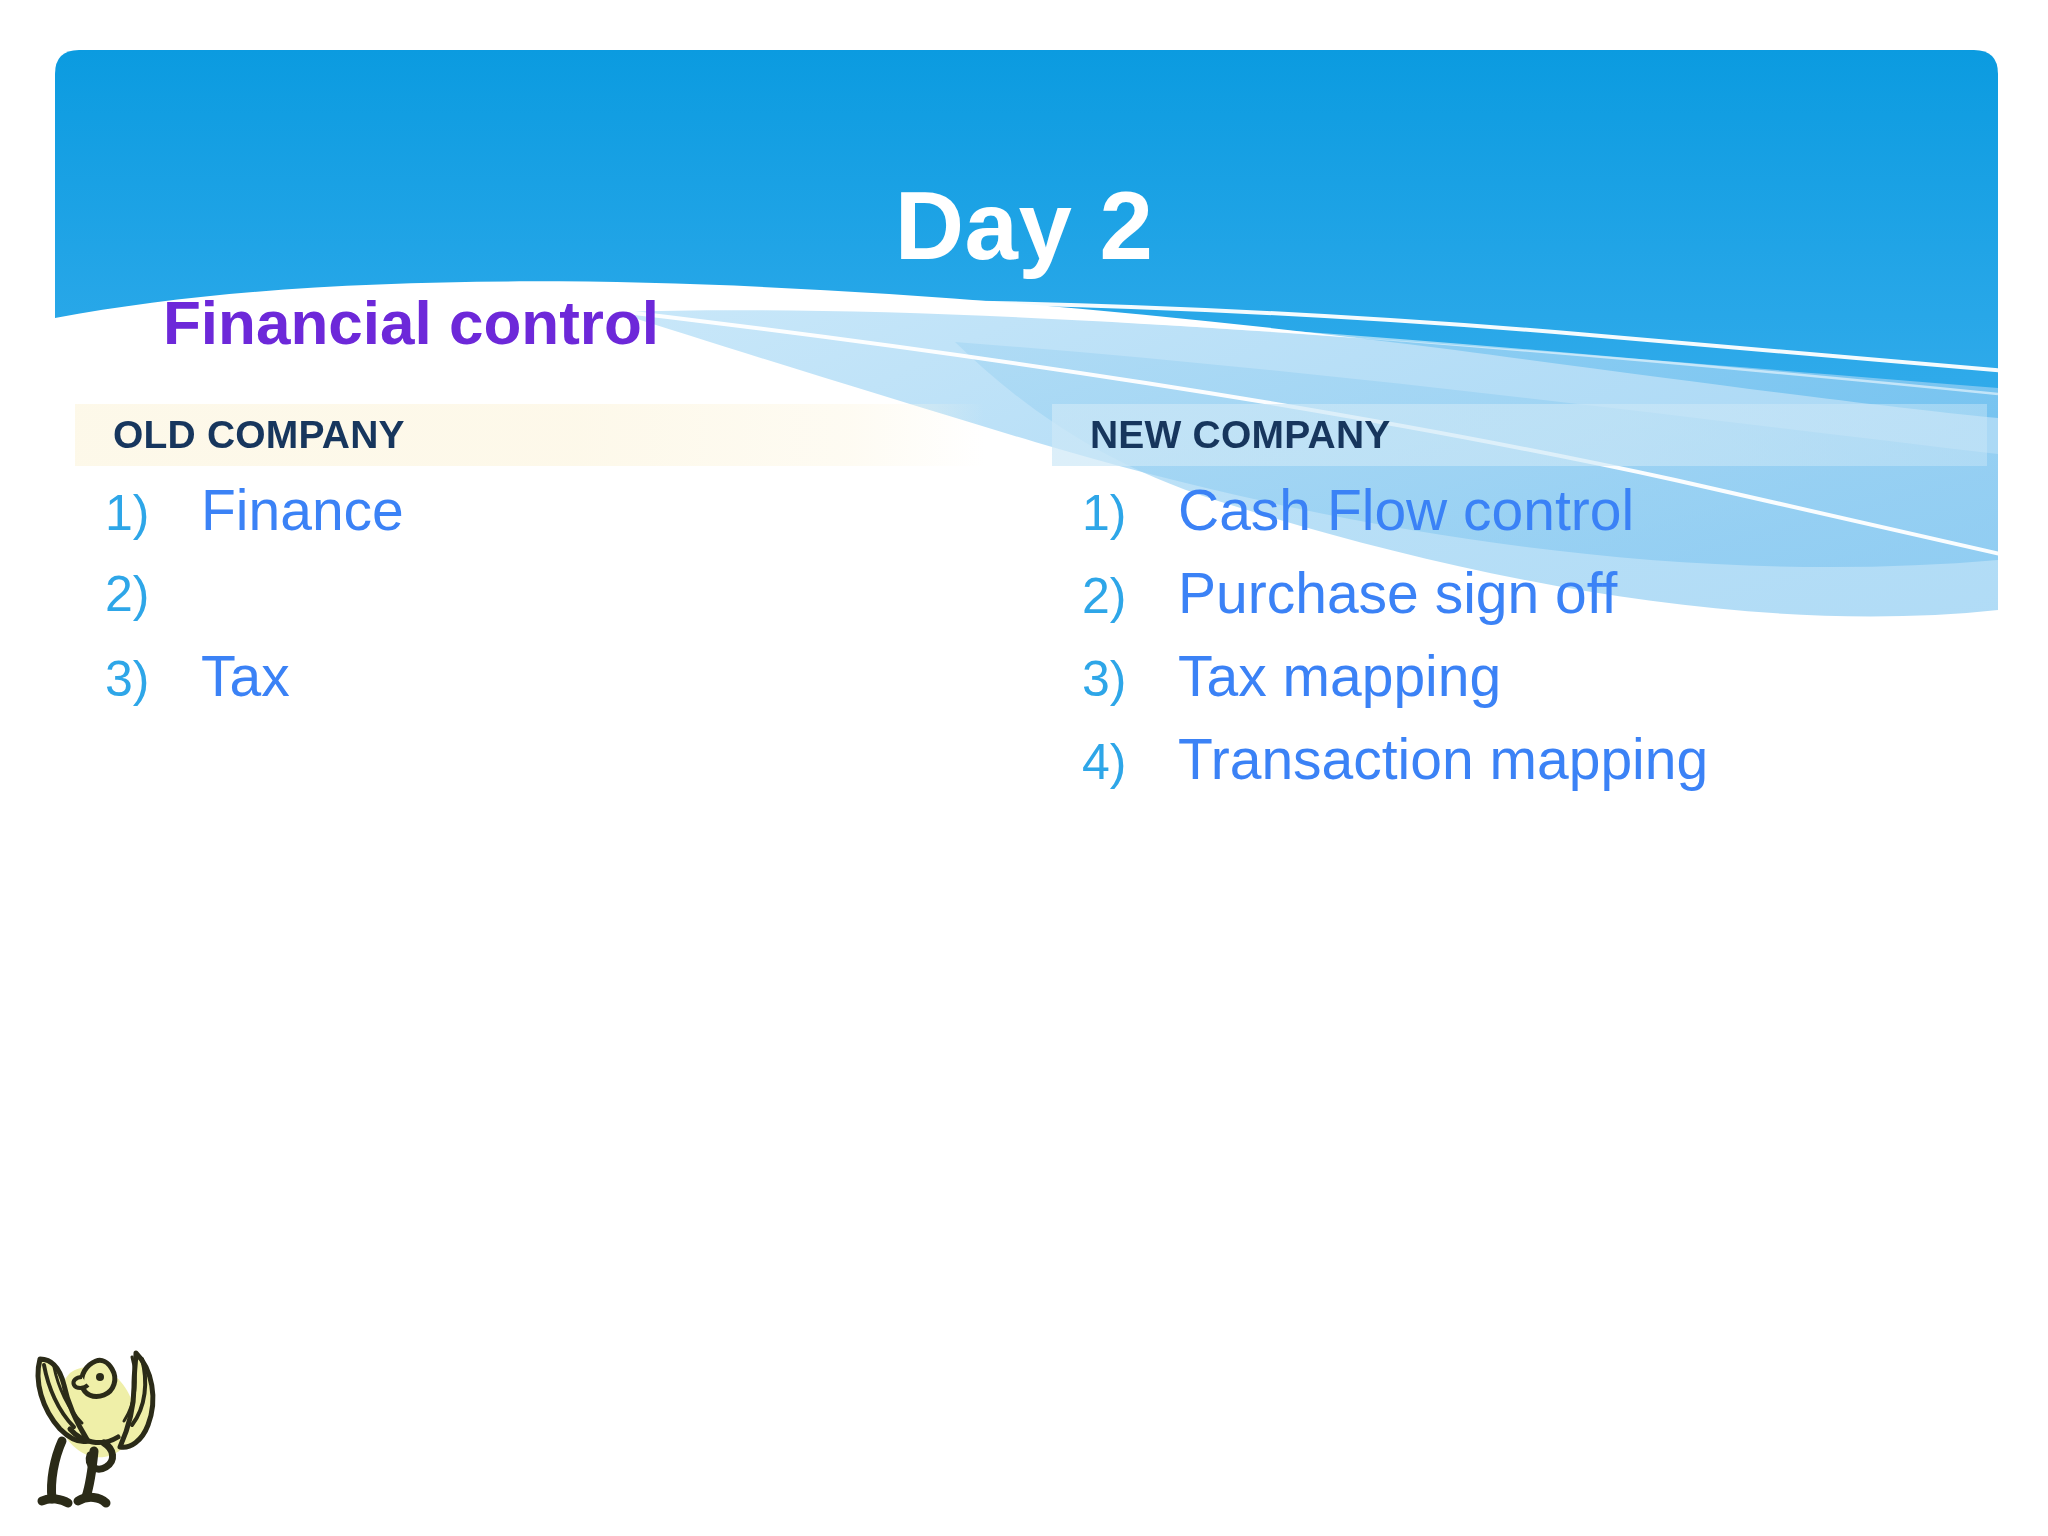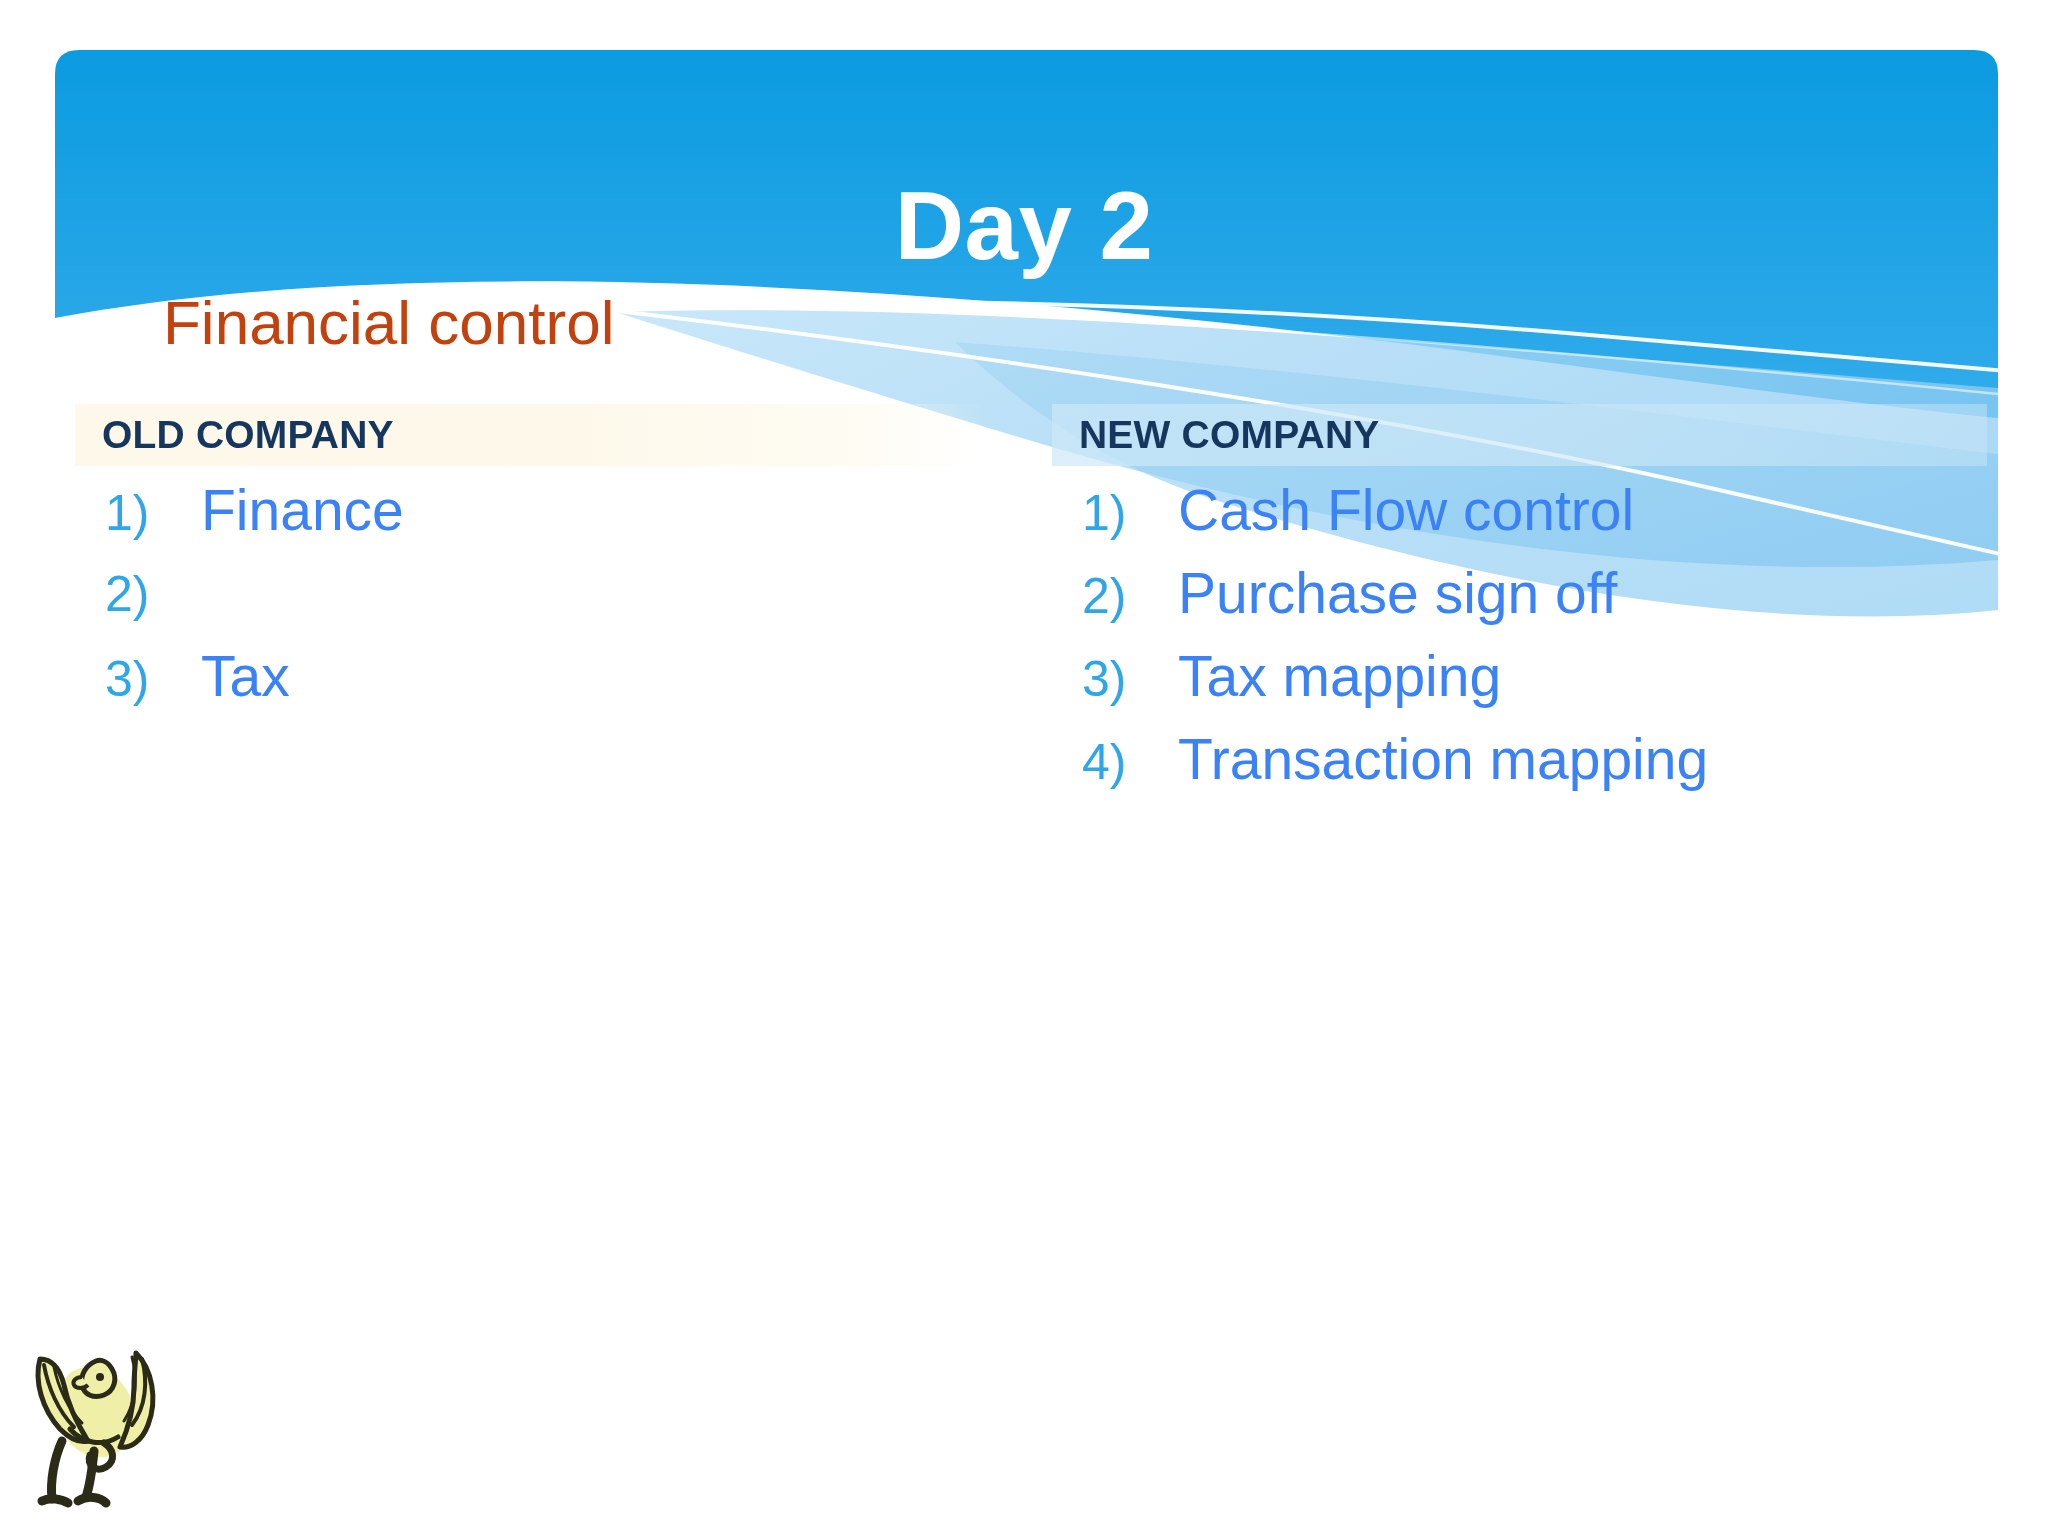--- a/index.html
+++ b/index.html
@@ -51,23 +51,23 @@
     letter-spacing: 0.5px;
     font-family: "Liberation Sans", sans-serif;
     white-space: nowrap;
   }
 
   
   #slide-subtitle {
     position: absolute;
     left: 163px;
     top: 292px;
-    color: #c2410c;
+    color: #6d28d9;
     font-size: 62px;
-    font-weight: 400;
+    font-weight: 700;
     line-height: 1.0;
     font-family: "Liberation Sans", sans-serif;
     white-space: nowrap;
   }
 
   
   .column {
     position: absolute;
     top: 404px;
   }
@@ -75,21 +75,21 @@
   #column-new { left: 1065px; width: 905px; margin-left: 17px; }
 
   .col-header {
     position: relative;
     font-size: 39px;
     font-weight: bold;
     color: #17365D;
     letter-spacing: 0.2px;
     line-height: 62px;
     height: 62px;
-    padding-left: 27px;
+    padding-left: 38px;
     box-sizing: border-box;
     white-space: nowrap;
     font-family: "Liberation Sans", sans-serif;
   }
   #header-old {
     background: linear-gradient(90deg,
                 rgba(253,248,232,0.95) 0%,
                 rgba(253,248,232,0.92) 55%,
                 rgba(253,248,232,0.55) 85%,
                 rgba(253,248,232,0.0) 100%);

